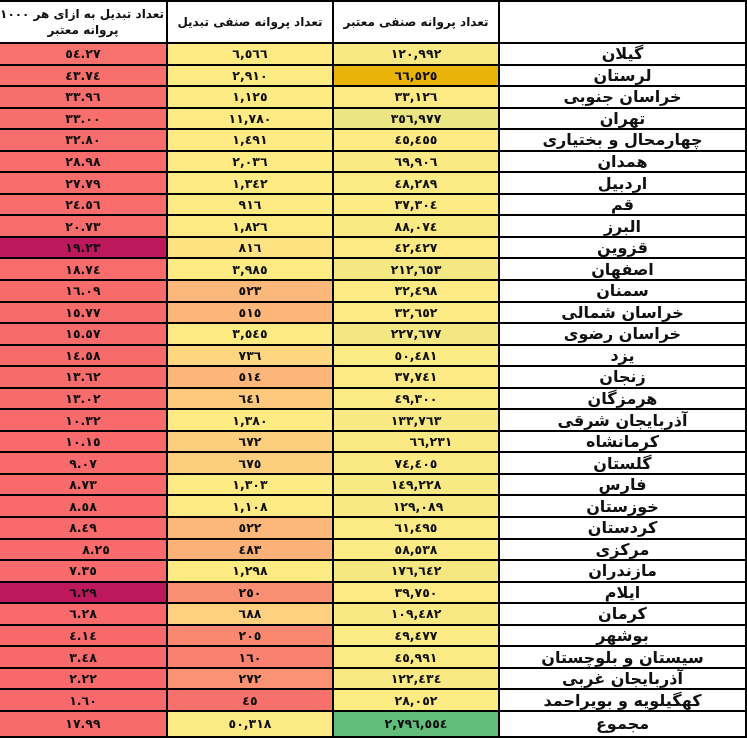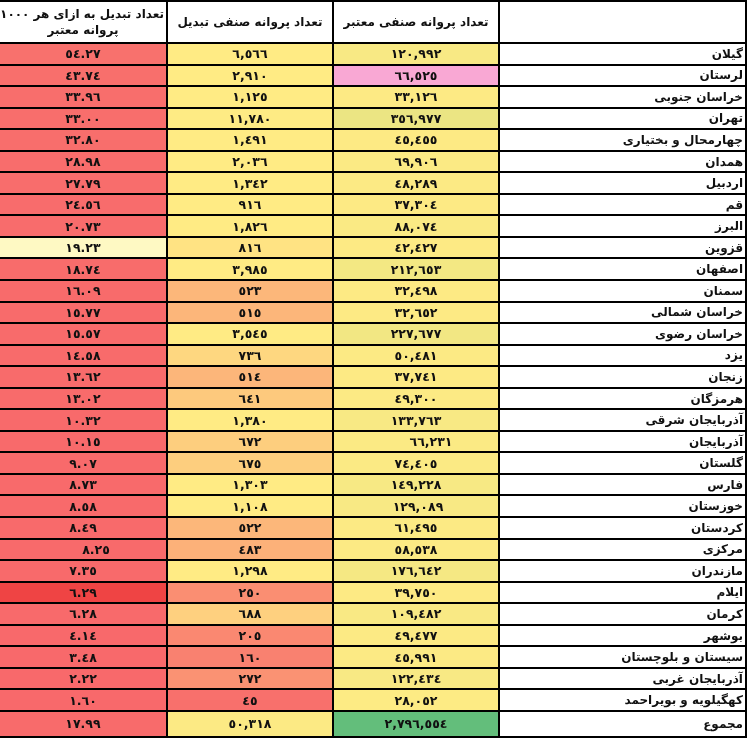--- a/index.html
+++ b/index.html
@@ -34,22 +34,21 @@
   thead tr { height: 42px; }
   tbody tr { height: 21px; }
   th {
     background: #ffffff;
     font-size: 12px;
     line-height: 1.35;
   }
   th .hline { display: block; }
   td.prov {
     background: #ffffff;
-    font-size: 12px;
-    text-align: right;
+    font-size: 16px;
   }
   td.num {
     direction: ltr;
     unicode-bidi: embed;
     font-size: 12.5px;
   }
   tr[data-name="total-row"] { height: 25px; }
 </style>
 </head>
 <body>
@@ -75,21 +74,21 @@
     </thead>
     <tbody data-name="table-body">
         <tr data-name="table-row">
           <td data-name="province-cell" class="prov">گیلان</td>
           <td data-name="valid-count-cell" class="num" style="background: rgb(248, 233, 132);">١٢٠,٩٩٢</td>
           <td data-name="converted-count-cell" class="num" style="background: rgb(255, 235, 132);">٦,٥٦٦</td>
           <td data-name="rate-cell" class="num" style="background: rgb(248, 113, 109);">٥٤.٢٧</td>
         </tr>
         <tr data-name="table-row">
           <td data-name="province-cell" class="prov">لرستان</td>
-          <td data-name="valid-count-cell" class="num" style="background: #f9a8d4;">٦٦,٥٢٥</td>
+          <td data-name="valid-count-cell" class="num" style="background: #eab308;">٦٦,٥٢٥</td>
           <td data-name="converted-count-cell" class="num" style="background: rgb(255, 235, 132);">٢,٩١٠</td>
           <td data-name="rate-cell" class="num" style="background: rgb(248, 111, 108);">٤٣.٧٤</td>
         </tr>
         <tr data-name="table-row">
           <td data-name="province-cell" class="prov">خراسان جنوبی</td>
           <td data-name="valid-count-cell" class="num" style="background: rgb(253, 234, 132);">٣٣,١٢٦</td>
           <td data-name="converted-count-cell" class="num" style="background: rgb(255, 235, 132);">١,١٢٥</td>
           <td data-name="rate-cell" class="num" style="background: rgb(248, 110, 108);">٣٣.٩٦</td>
         </tr>
         <tr data-name="table-row">
@@ -125,21 +124,21 @@
         <tr data-name="table-row">
           <td data-name="province-cell" class="prov">البرز</td>
           <td data-name="valid-count-cell" class="num" style="background: rgb(250, 234, 132);">٨٨,٠٧٤</td>
           <td data-name="converted-count-cell" class="num" style="background: rgb(255, 235, 132);">١,٨٢٦</td>
           <td data-name="rate-cell" class="num" style="background: rgb(248, 108, 108);">٢٠.٧٣</td>
         </tr>
         <tr data-name="table-row">
           <td data-name="province-cell" class="prov">قزوین</td>
           <td data-name="valid-count-cell" class="num" style="background: rgb(253, 234, 132);">٤٢,٤٢٧</td>
           <td data-name="converted-count-cell" class="num" style="background: rgb(255, 227, 131);">٨١٦</td>
-          <td data-name="rate-cell" class="num" style="background: #fef9c3;">١٩.٢٣</td>
+          <td data-name="rate-cell" class="num" style="background: #be185d;">١٩.٢٣</td>
         </tr>
         <tr data-name="table-row">
           <td data-name="province-cell" class="prov">اصفهان</td>
           <td data-name="valid-count-cell" class="num" style="background: rgb(243, 232, 131);">٢١٢,٦٥٣</td>
           <td data-name="converted-count-cell" class="num" style="background: rgb(255, 235, 132);">٣,٩٨٥</td>
           <td data-name="rate-cell" class="num" style="background: rgb(248, 108, 107);">١٨.٧٤</td>
         </tr>
         <tr data-name="table-row">
           <td data-name="province-cell" class="prov">سمنان</td>
           <td data-name="valid-count-cell" class="num" style="background: rgb(253, 234, 132);">٣٢,٤٩٨</td>
@@ -176,21 +175,21 @@
           <td data-name="converted-count-cell" class="num" style="background: rgb(253, 201, 125);">٦٤١</td>
           <td data-name="rate-cell" class="num" style="background: rgb(248, 107, 107);">١٣.٠٢</td>
         </tr>
         <tr data-name="table-row">
           <td data-name="province-cell" class="prov">آذربایجان شرقی</td>
           <td data-name="valid-count-cell" class="num" style="background: rgb(248, 233, 132);">١٣٣,٧٦٣</td>
           <td data-name="converted-count-cell" class="num" style="background: rgb(255, 235, 132);">١,٣٨٠</td>
           <td data-name="rate-cell" class="num" style="background: rgb(248, 106, 107);">١٠.٣٢</td>
         </tr>
         <tr data-name="table-row">
-          <td data-name="province-cell" class="prov">آذربایجان</td>
+          <td data-name="province-cell" class="prov">کرمانشاه</td>
           <td data-name="valid-count-cell" class="num" style="background: rgb(251, 234, 132); padding-left: 32px;">٦٦,٢٣١</td>
           <td data-name="converted-count-cell" class="num" style="background: rgb(253, 206, 126);">٦٧٢</td>
           <td data-name="rate-cell" class="num" style="background: rgb(248, 106, 107);">١٠.١٥</td>
         </tr>
         <tr data-name="table-row">
           <td data-name="province-cell" class="prov">گلستان</td>
           <td data-name="valid-count-cell" class="num" style="background: rgb(251, 234, 132);">٧٤,٤٠٥</td>
           <td data-name="converted-count-cell" class="num" style="background: rgb(253, 206, 126);">٦٧٥</td>
           <td data-name="rate-cell" class="num" style="background: rgb(248, 106, 107);">٩.٠٧</td>
         </tr>
@@ -221,21 +220,21 @@
         <tr data-name="table-row">
           <td data-name="province-cell" class="prov">مازندران</td>
           <td data-name="valid-count-cell" class="num" style="background: rgb(245, 232, 131);">١٧٦,٦٤٢</td>
           <td data-name="converted-count-cell" class="num" style="background: rgb(255, 235, 132);">١,٢٩٨</td>
           <td data-name="rate-cell" class="num" style="background: rgb(248, 106, 107);">٧.٣٥</td>
         </tr>
         <tr data-name="table-row">
           <td data-name="province-cell" class="prov">ایلام</td>
           <td data-name="valid-count-cell" class="num" style="background: rgb(253, 234, 132);">٣٩,٧٥٠</td>
           <td data-name="converted-count-cell" class="num" style="background: rgb(250, 142, 114);">٢٥٠</td>
-          <td data-name="rate-cell" class="num" style="background: #ef4444;">٦.٢٩</td>
+          <td data-name="rate-cell" class="num" style="background: #be185d;">٦.٢٩</td>
         </tr>
         <tr data-name="table-row">
           <td data-name="province-cell" class="prov">کرمان</td>
           <td data-name="valid-count-cell" class="num" style="background: rgb(249, 233, 132);">١٠٩,٤٨٢</td>
           <td data-name="converted-count-cell" class="num" style="background: rgb(254, 208, 127);">٦٨٨</td>
           <td data-name="rate-cell" class="num" style="background: rgb(248, 106, 107);">٦.٢٨</td>
         </tr>
         <tr data-name="table-row">
           <td data-name="province-cell" class="prov">بوشهر</td>
           <td data-name="valid-count-cell" class="num" style="background: rgb(252, 234, 132);">٤٩,٤٧٧</td>

